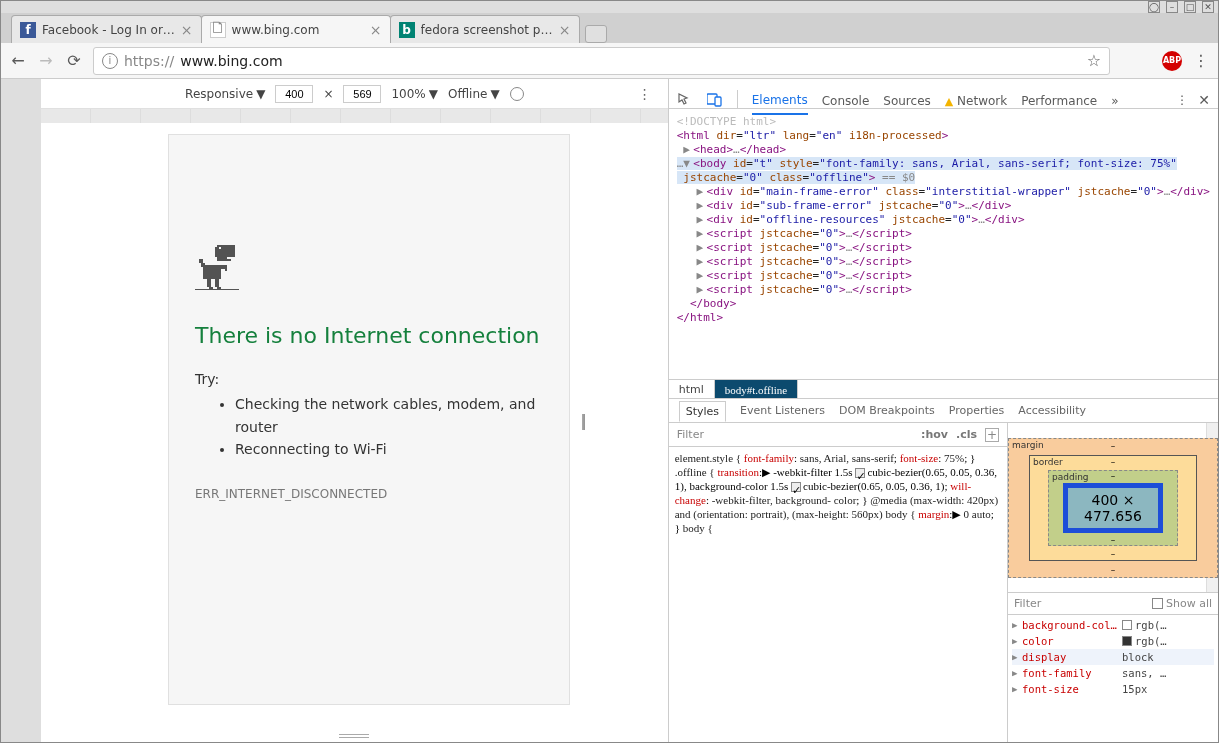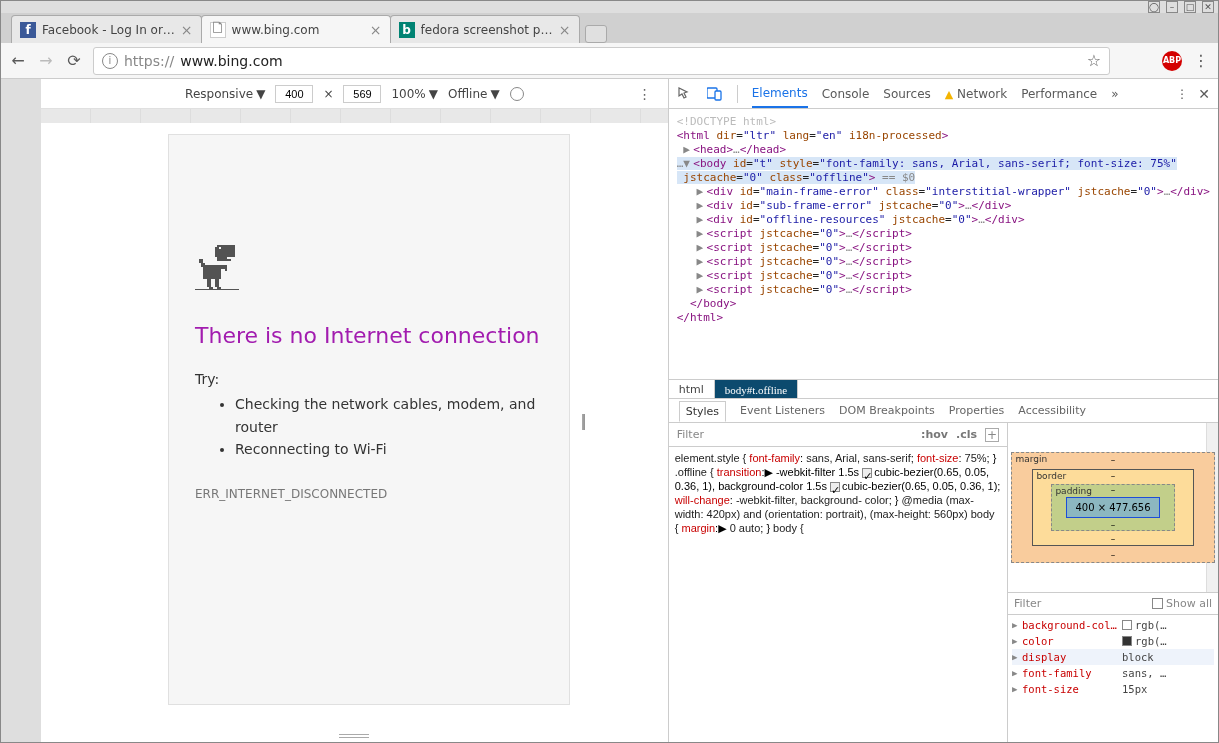--- a/index.html
+++ b/index.html
@@ -35,29 +35,29 @@
 .device-bar .sel { display: flex; align-items: center; gap: 3px; }
 .device-bar .dim-input { width: 38px; height: 18px; border: 1px solid #ccc; text-align: center; font-size: 11px; }
 .device-bar .kebab { position: absolute; right: 16px; color: #666; font-size: 14px; }
 .rotate-icon { width: 14px; height: 14px; border: 1.5px solid #888; border-radius: 50%; position: relative; }
 .ruler-area { flex: 1; background: #fff; position: relative; overflow: hidden; }
 .ruler-h { position: absolute; top: 0; left: 0; right: 0; height: 14px; background: repeating-linear-gradient(90deg, #e8e8e8 0 49px, #ddd 49px 50px); }
 .viewport-frame { position: absolute; top: 26px; left: 128px; width: 400px; height: 569px; background: #f6f6f6; box-shadow: 0 0 0 1px #e0e0e0; }
 .offline-page { padding: 110px 26px 0 26px; font-family: "DejaVu Sans", sans-serif; color: #333; }
 .dino { width: 44px; height: 48px; margin-bottom: 30px; position: relative; }
 .dino-svg { width: 44px; height: 48px; }
-.off-h1 { font-size: 22px; color: #a21caf; font-weight: 400; line-height: 1.2; margin-bottom: 22px; }
+.off-h1 { font-size: 22px; color: #15803d; font-weight: 400; line-height: 1.2; margin-bottom: 22px; }
 .off-try { font-size: 14px; margin-bottom: 6px; }
 .off-ul { padding-left: 40px; font-size: 14px; line-height: 1.6; }
 .off-err { margin-top: 26px; font-size: 12px; color: #777; }
 .drag-handle { position: absolute; top: 50%; right: -14px; transform: translateY(-50%); color: #888; font-size: 16px; letter-spacing: -4px; }
 .bottom-handle { position: absolute; left: 50%; bottom: 4px; transform: translateX(-50%); width: 30px; height: 4px; border-top: 1px solid #aaa; border-bottom: 1px solid #aaa; }
 
 .right-pane { flex: 1; display: flex; flex-direction: column; background: #fff; }
-.dt-tabs { height: 30px; border-bottom: 1px solid #ccc; display: flex; align-items: center; padding: 0 8px; gap: 14px; font-size: 12px; color: #5a5a5a; position: relative; }
+.dt-tabs { height: 30px; border-bottom: 1px solid #ccc; display: flex; align-items: flex-end; padding: 0 8px; gap: 14px; font-size: 12px; color: #5a5a5a; position: relative; }
 .dt-tabs .icon-btn { width: 16px; height: 16px; display: flex; align-items: center; justify-content: center; }
 .dt-tabs .t { cursor: default; }
 .dt-tabs .t.active { color: #1a73e8; border-bottom: 2px solid #1a73e8; padding-bottom: 6px; margin-bottom: -7px; }
 .dt-tabs .warn { color: #f4b400; font-size: 11px; }
 .dt-tabs .right-side { margin-left: auto; display: flex; gap: 10px; align-items: center; }
 .dt-tabs .close-x { font-size: 14px; }
 
 .dom-tree { flex: 0 0 270px; padding: 6px 8px; font-family: Menlo, Consolas, monospace; font-size: 11px; line-height: 14px; color: #222; overflow: auto; background: #fff; white-space: pre; }
 .dom-tree .c-doctype { color: #bbb; }
 .dom-tree .c-tag { color: #881280; }
@@ -73,32 +73,32 @@
 
 .styles-tabs { height: 24px; border-bottom: 1px solid #ccc; display: flex; align-items: center; gap: 14px; padding: 0 10px; font-size: 11px; color: #666; }
 .styles-tabs .t.active { color: #333; background: #fff; border: 1px solid #ccc; border-bottom-color: #fff; padding: 3px 6px; margin-bottom: -1px; }
 
 .lower { flex: 1; display: flex; overflow: hidden; }
 .styles-pane { flex: 1; display: flex; flex-direction: column; border-right: 1px solid #ccc; overflow: hidden; }
 .filter-bar { height: 24px; border-bottom: 1px solid #ccc; display: flex; align-items: center; padding: 0 8px; font-size: 11px; color: #888; }
 .filter-bar .hov { margin-left: auto; margin-right: 8px; font-weight: bold; color: #777; }
 .filter-bar .cls { margin-right: 8px; font-weight: bold; color: #777; }
 .filter-bar .plus { width: 14px; height: 14px; border: 1px solid #aaa; text-align: center; line-height: 12px; font-size: 12px; }
-.styles-body { flex: 1; padding: 4px 6px; font-family: Liberation Sans, sans-serif; font-size: 11px; line-height: 14px; overflow: auto; }
+.styles-body { flex: 1; padding: 4px 6px; font-family: Liberation Serif, serif; font-size: 11px; line-height: 14px; overflow: auto; }
 .styles-body .sel { color: #222; }
 .styles-body .prop { color: #c80000; }
 .styles-body .val { color: #222; }
 .styles-body .cb { display: inline-block; width: 10px; height: 10px; border: 1px solid #888; background: #eee; vertical-align: middle; margin-right: 2px; }
 
 .computed-pane { width: 210px; display: flex; flex-direction: column; }
 .box-model-wrap { height: 170px; border-bottom: 1px solid #ccc; display: flex; align-items: center; justify-content: center; position: relative; overflow-y: scroll; }
 .bm-margin { background: #f9cc9d; border: 1px dashed #888; padding: 16px 20px; position: relative; font-size: 9px; }
 .bm-border { background: #fddc9a; border: 1px solid #555; padding: 14px 18px; position: relative; }
 .bm-padding { background: #c2cf8a; border: 1px dashed #888; padding: 12px 14px; position: relative; }
-.bm-content { background: #8cb7c0; border: 1px solid #1d4ed8; padding: 4px 8px; font-size: 10px; text-align: center; }
+.bm-content { background: #8cb7c0; border: 5px solid #1d4ed8; padding: 4px 8px; font-size: 14px; text-align: center; }
 .bm-label { position: absolute; top: 1px; left: 3px; font-size: 9px; color: #333; }
 .bm-dash { position: absolute; left: 50%; transform: translateX(-50%); font-size: 9px; }
 
 .comp-filter { height: 22px; border-bottom: 1px solid #ccc; display: flex; align-items: center; padding: 0 6px; font-size: 11px; color: #888; }
 .comp-filter .showall { margin-left: auto; display: flex; align-items: center; gap: 3px; }
 .comp-list { flex: 1; overflow: auto; font-family: Menlo, Consolas, monospace; font-size: 10.5px; line-height: 16px; padding: 2px 4px; }
 .comp-list .row { display: flex; align-items: center; }
 .comp-list .tri2 { color: #888; width: 10px; font-size: 9px; }
 .comp-list .pn { color: #c80000; flex: 0 0 100px; white-space: nowrap; overflow: hidden; text-overflow: ellipsis; }
 .comp-list .pv { color: #444; display: flex; align-items: center; gap: 3px; }

